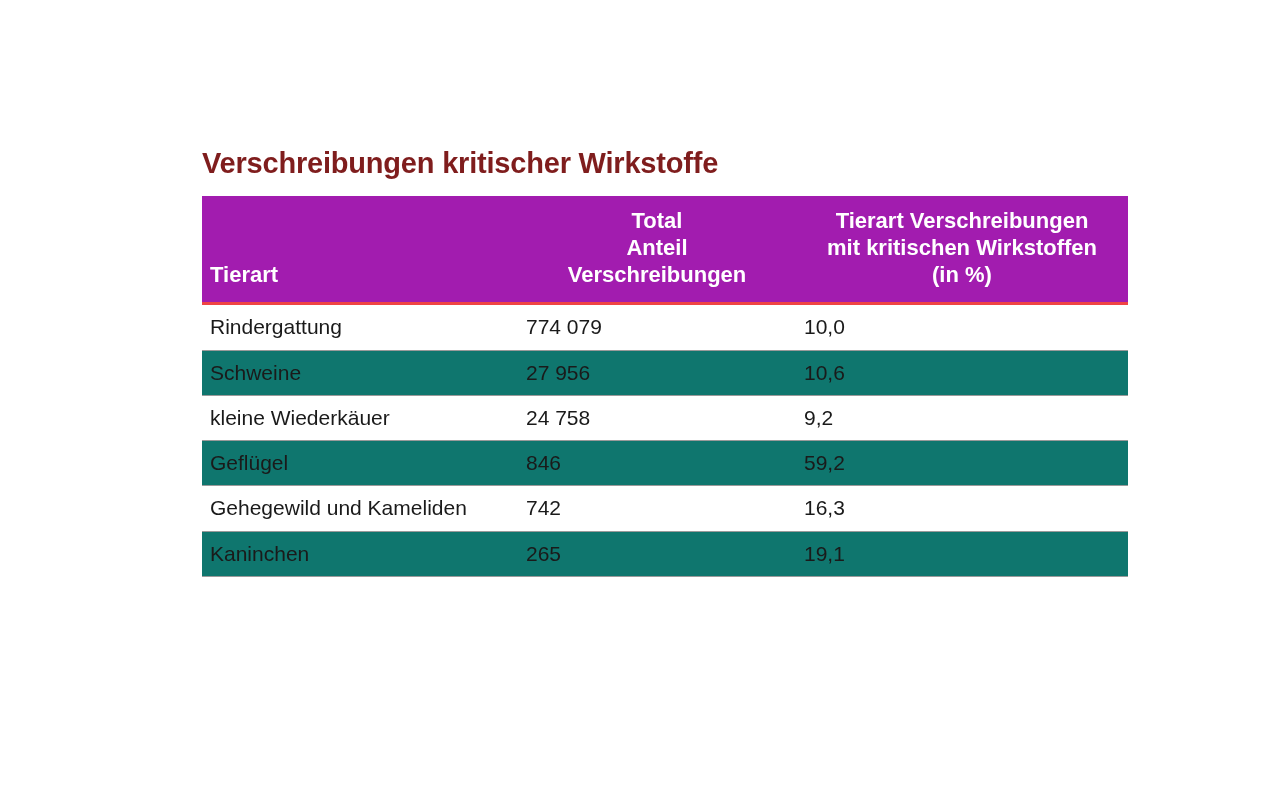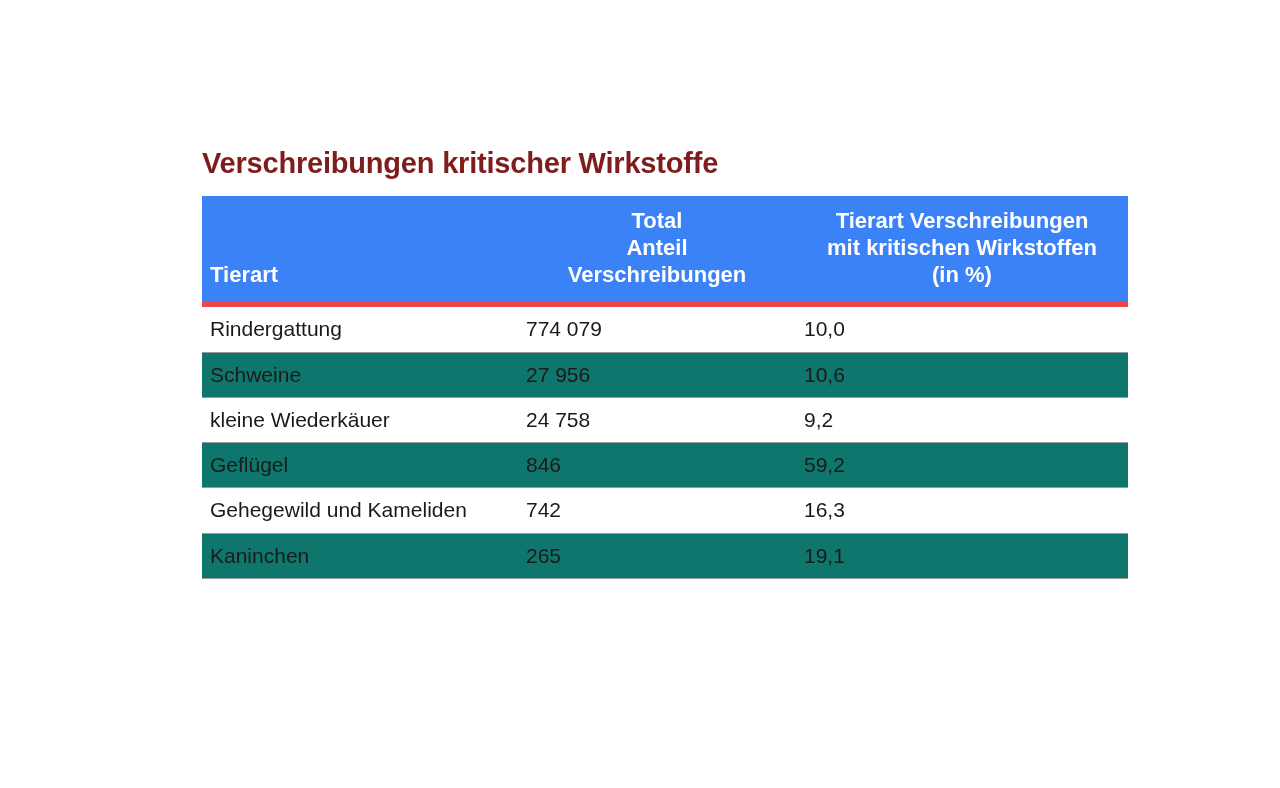--- a/index.html
+++ b/index.html
@@ -32,21 +32,21 @@
     letter-spacing: -0.2px;
     margin: 0 0 16px 0;
     line-height: 1.1;
   }
   table.data-table {
     border-collapse: collapse;
     width: 878px;
     table-layout: fixed;
   }
   table.data-table thead th {
-    background: #3b82f6;
+    background: #a21caf;
     color: #ffffff;
     font-size: 22px;
     font-weight: bold;
     line-height: 1.22;
     padding: 12px 8px 14px 8px;
     vertical-align: bottom;
   }
   th.col-species {
     text-align: left;
     padding-left: 12px;
@@ -72,21 +72,21 @@
   }
   td.cell-species {
     text-align: left;
     padding-left: 12px;
   }
   td.cell-total,
   td.cell-share {
     text-align: left;
   }
   tbody tr:first-child td {
-    border-top: 5px solid #ef4444;
+    border-top: 3px solid #ef4444;
   }
 </style>
 </head>
 <body>
 
 <div class="canvas">
   <div class="figure">
 
     <h1 class="fig-title">Verschreibungen kritischer Wirkstoffe</h1>
 

